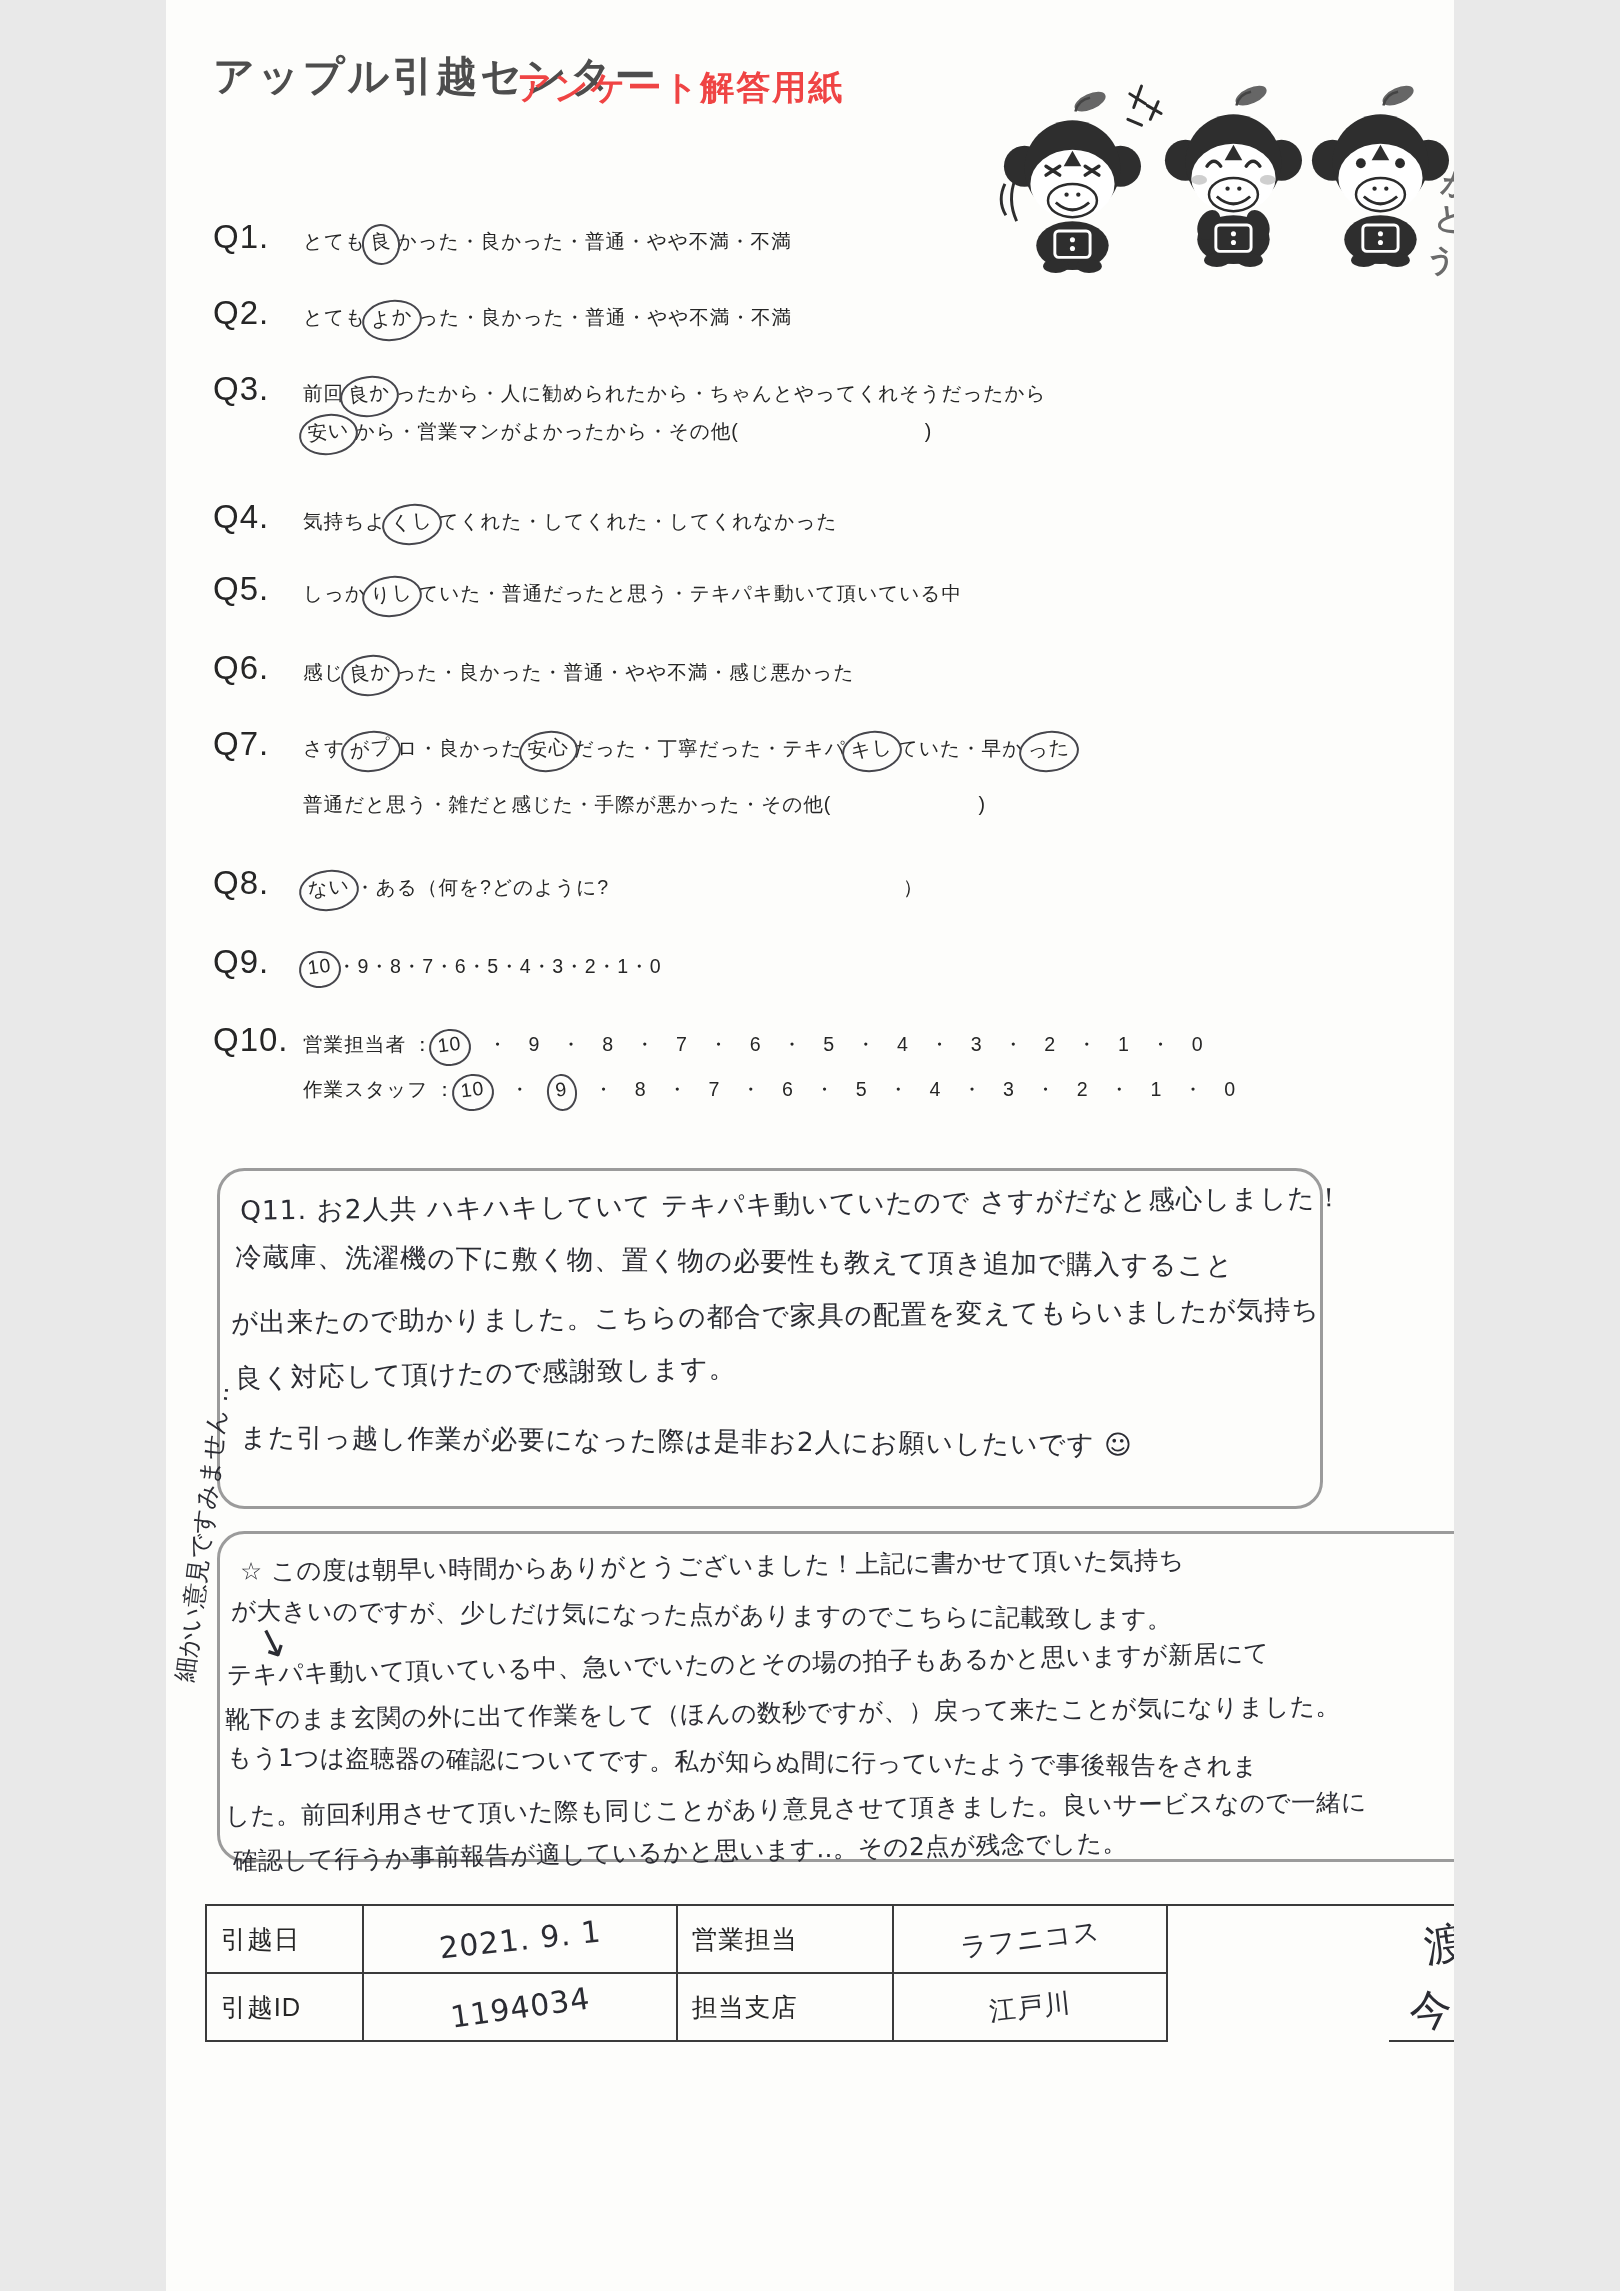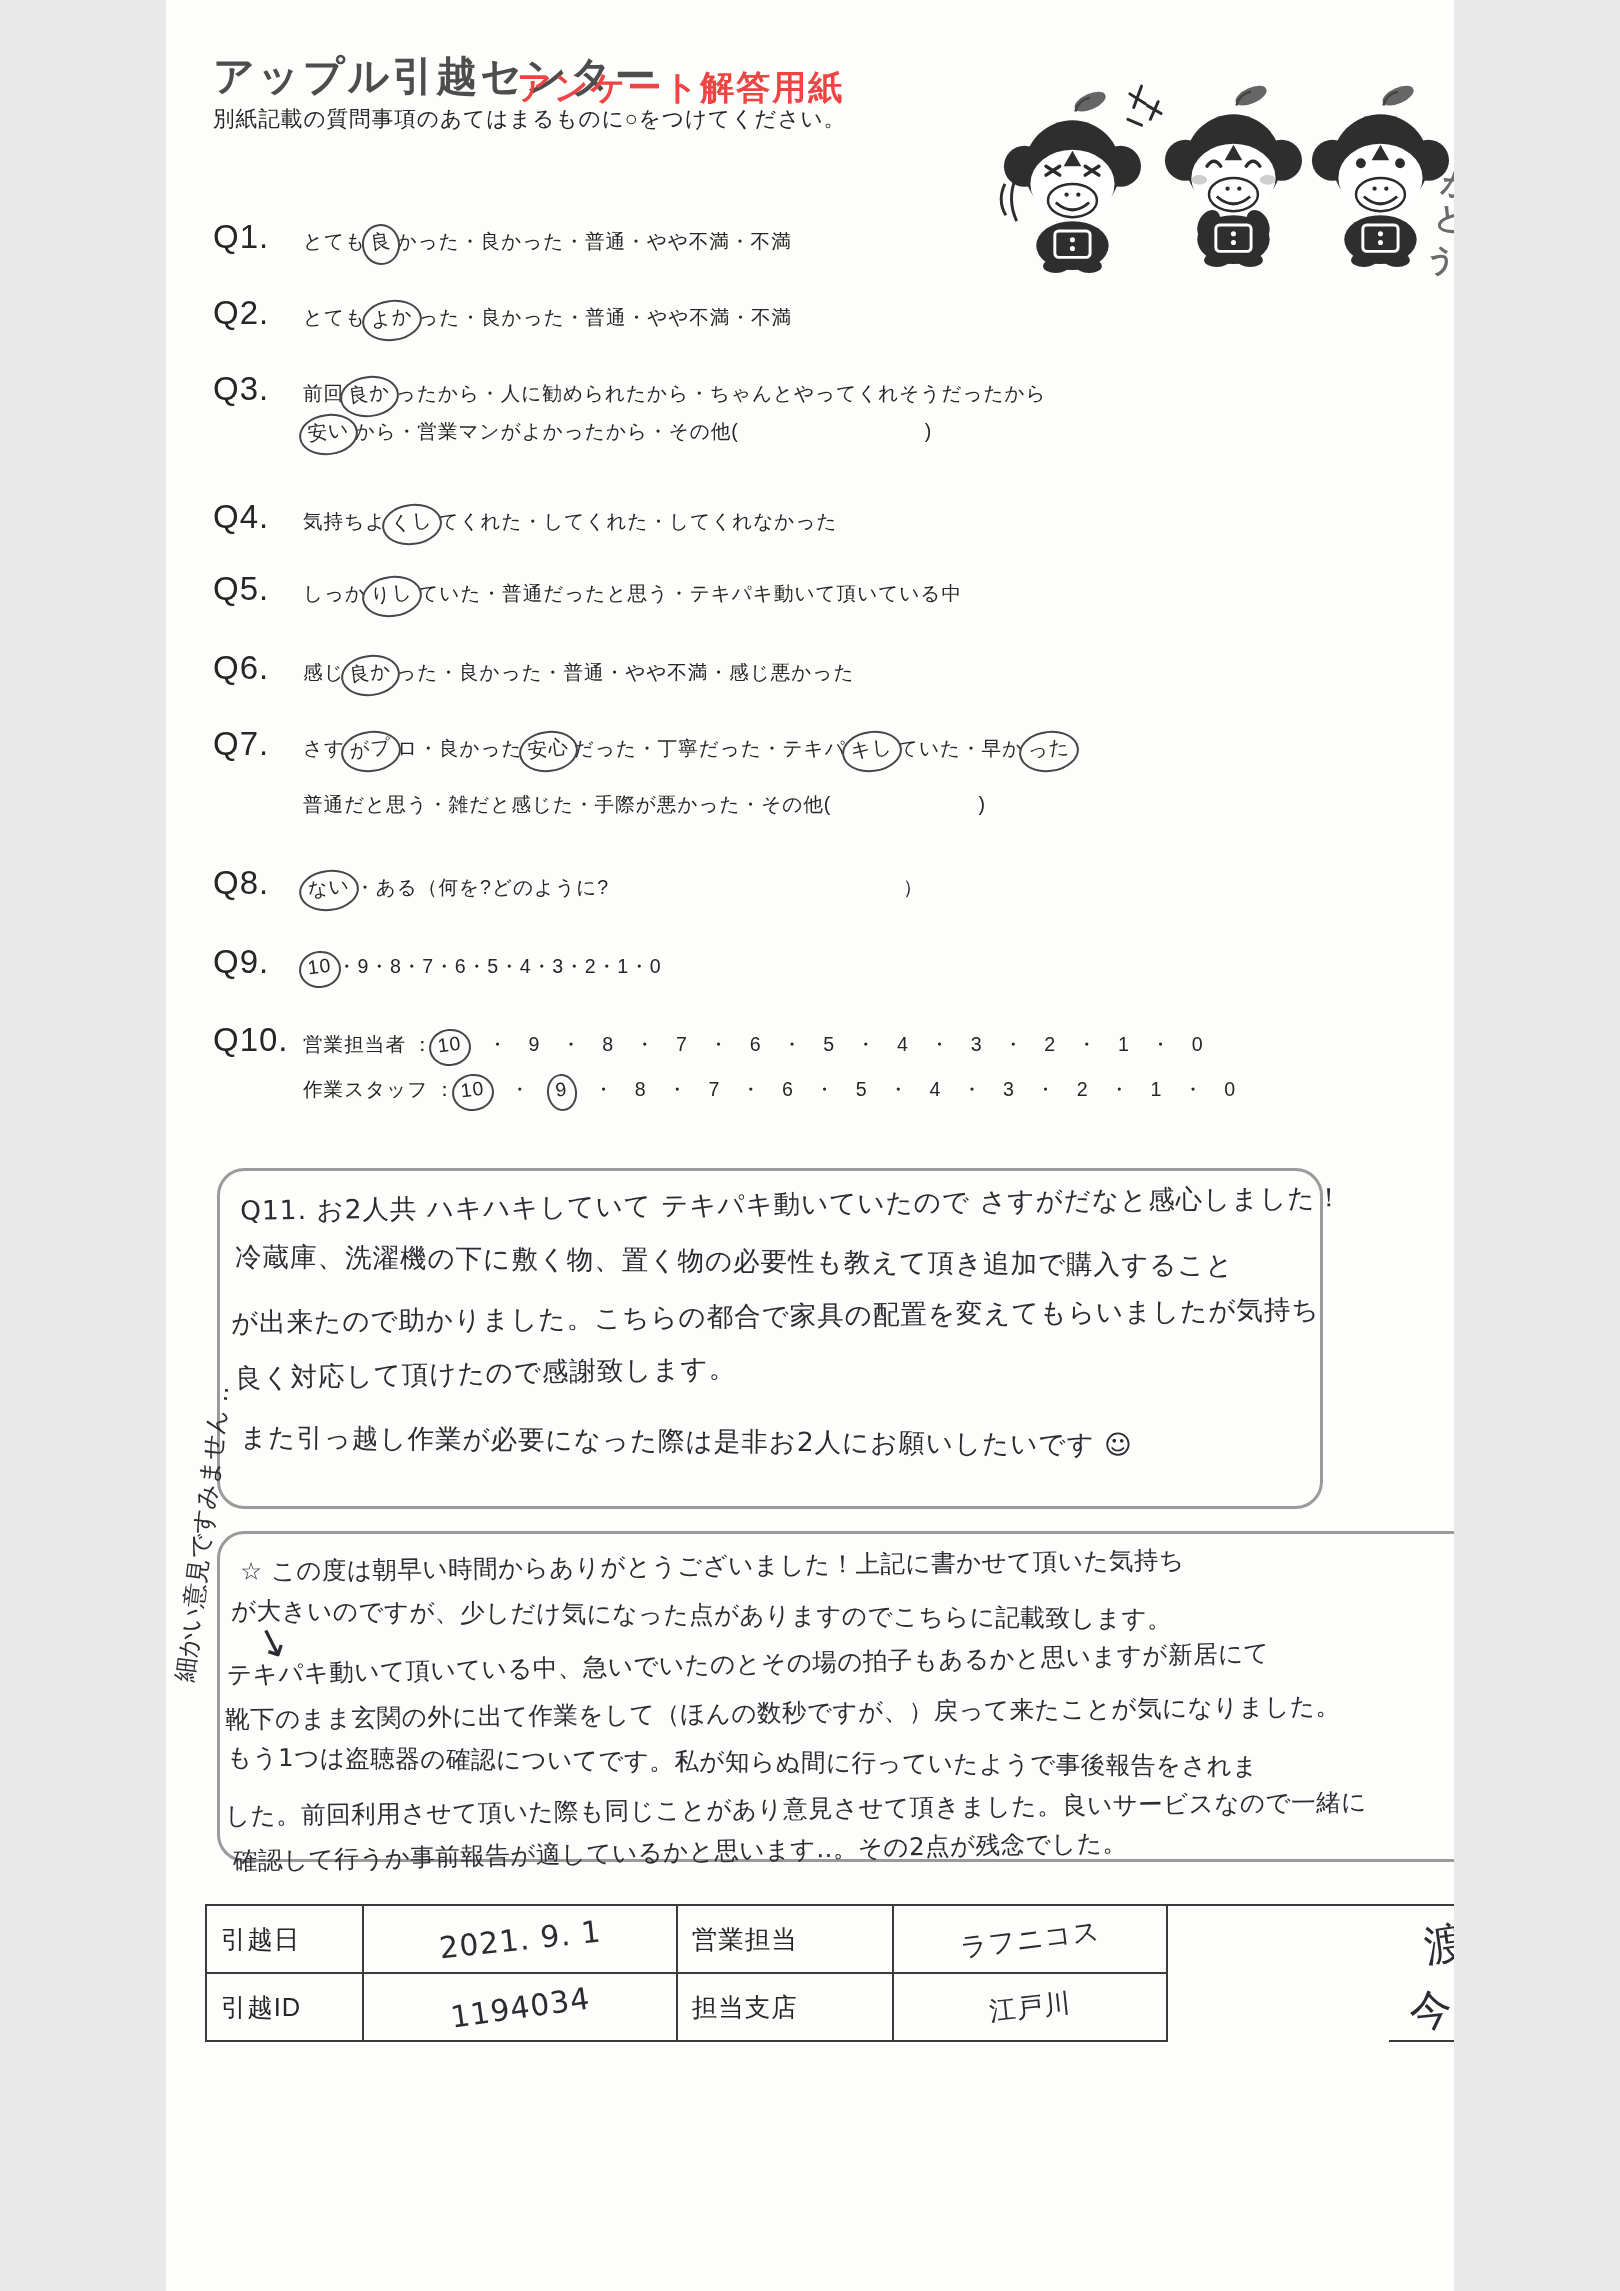--- a/index.html
+++ b/index.html
@@ -73,21 +73,20 @@
   .span2 { grid-row:span 2; }
   .sig-name { position:absolute; font-size:43px; letter-spacing:5.9px; }
 </style>
 </head>
 <body>
 
 <div class="page">
 
   <div class="abs logo" style="left:47px;top:49px">アップル引越センター</div>
   <div class="abs sheet-title" style="left:351px;top:65px">アンケート解答用紙</div>
-  <div class="abs instruction" style="left:47px;top:104px">別紙記載の質問事項のあてはまるものに○をつけてください。</div>
 
   <svg class="abs" style="left:831px;top:86px" width="147" height="188" viewBox="0 0 150 192">
     <path d="M8,100 Q0,117 9,132" stroke="#2e2e2e" stroke-width="3" fill="none"></path>
     <path d="M19,94 Q10,116 20,138" stroke="#2e2e2e" stroke-width="3" fill="none"></path>
     <ellipse cx="95" cy="16" rx="17" ry="8" fill="#666" transform="rotate(-24 95 16)"></ellipse>
     <path d="M80,26 Q83,14 95,12" stroke="#444" stroke-width="2.5" fill="none"></path>
     <circle cx="28" cy="82" r="21" fill="#2e2e2e"></circle>
       <circle cx="126" cy="82" r="21" fill="#2e2e2e"></circle>
     <circle cx="77" cy="84" r="49" fill="#2e2e2e"></circle>
     <ellipse cx="77" cy="100" rx="43" ry="35" fill="#fff"></ellipse>

